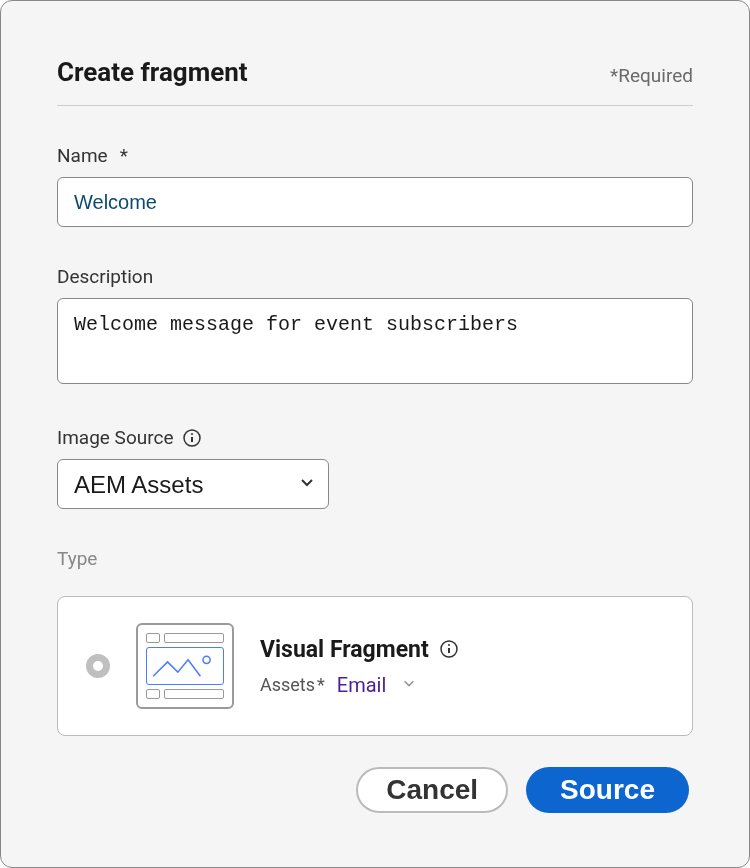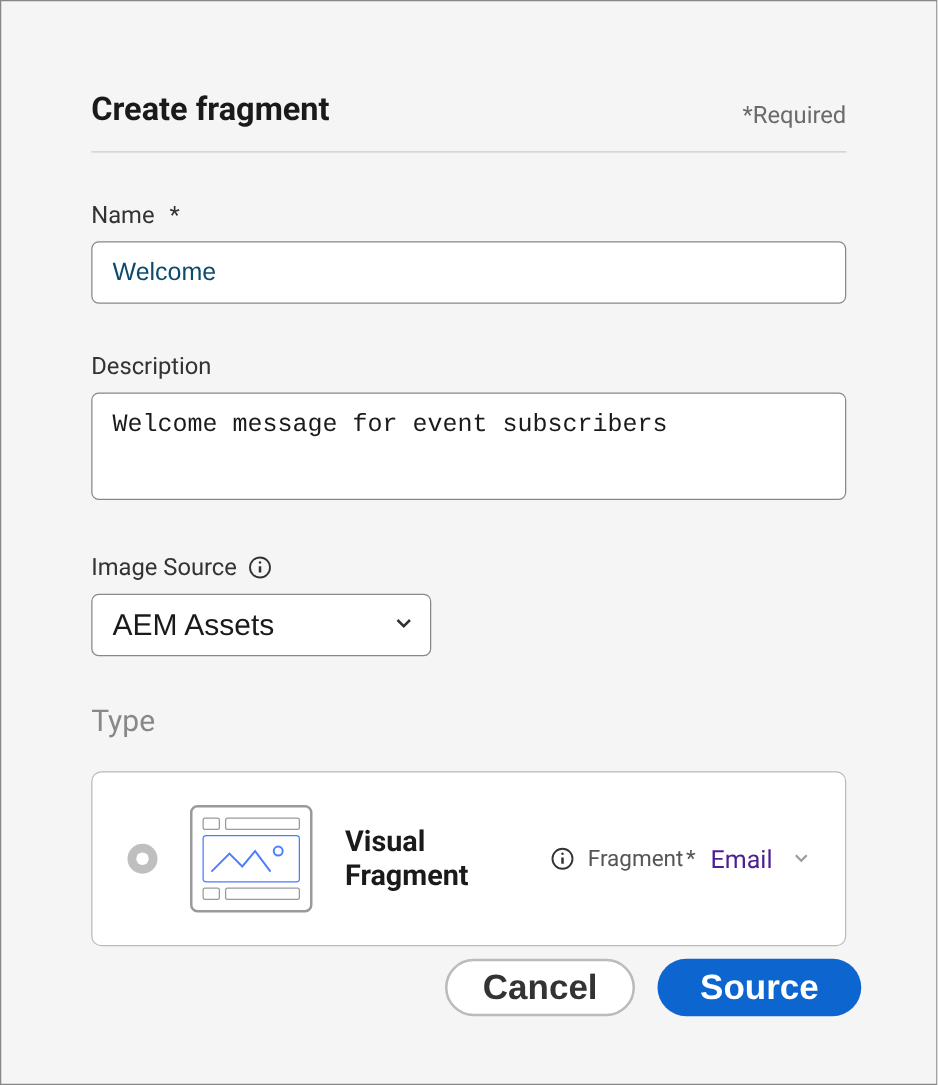--- a/index.html
+++ b/index.html
@@ -9,22 +9,22 @@
     }
     body {
       font-family: -apple-system, BlinkMacSystemFont, "Segoe UI", Roboto, Helvetica, Arial, sans-serif;
       background: #fff;
     }
     .dialog {
       width: 750px;
       height: 868px;
       background: #f5f5f5;
       border: 1px solid #888;
-      border-radius: 0;
-      padding: 72px;
+      border-radius: 12px;
+      padding: 56px;
       position: relative;
     }
     .header {
       display: flex;
       justify-content: space-between;
       align-items: flex-end;
       padding-bottom: 18px;
       border-bottom: 1px solid #ccc;
       margin-bottom: 38px;
     }
@@ -107,21 +107,21 @@
       position: absolute;
       right: 14px;
       top: 50%;
       transform: translateY(-50%);
       pointer-events: none;
     }
     .type-section {
       margin-top: 14px;
     }
     .type-label {
-      font-size: 24px;
+      font-size: 19px;
       color: #888;
       margin-bottom: 26px;
     }
     .type-card {
       width: 100%;
       background: #fff;
       border: 1px solid #bbb;
       border-radius: 8px;
       padding: 26px 28px;
       display: flex;
@@ -196,21 +196,21 @@
       border-radius: 2px;
     }
     .fragment-icon-bottom-right {
       flex: 1;
       height: 10px;
       border: 1.5px solid #9a9a9a;
       border-radius: 2px;
     }
     .type-content {
       display: flex;
-      flex-direction: row;
+      flex-direction: column;
       gap: 10px;
     }
     .type-title-row {
       display: flex;
       align-items: center;
       gap: 10px;
     }
     .type-title {
       font-size: 23px;
       font-weight: 700;
@@ -341,21 +341,21 @@
           <span class="info-icon">
             <svg viewBox="0 0 20 20" fill="none" stroke="#333" stroke-width="1.5">
               <circle cx="10" cy="10" r="8"></circle>
               <line x1="10" y1="9" x2="10" y2="14" stroke-width="2"></line>
               <circle cx="10" cy="6" r="1" fill="#333" stroke="none"></circle>
             </svg>
           </span>
         </div>
         <div class="channel-row">
           <span class="channel-label">
-            <span>Fragment</span><span style="margin-left:2px">*</span>
+            <span>Assets</span><span style="margin-left:2px">*</span>
           </span>
           <span class="channel-value">Email</span>
           <span class="channel-chevron">
             <svg width="14" height="14" viewBox="0 0 16 16" fill="none" stroke="#9a9a9a" stroke-width="2">
               <polyline points="3,6 8,11 13,6"></polyline>
             </svg>
           </span>
         </div>
       </div>
     </div>

